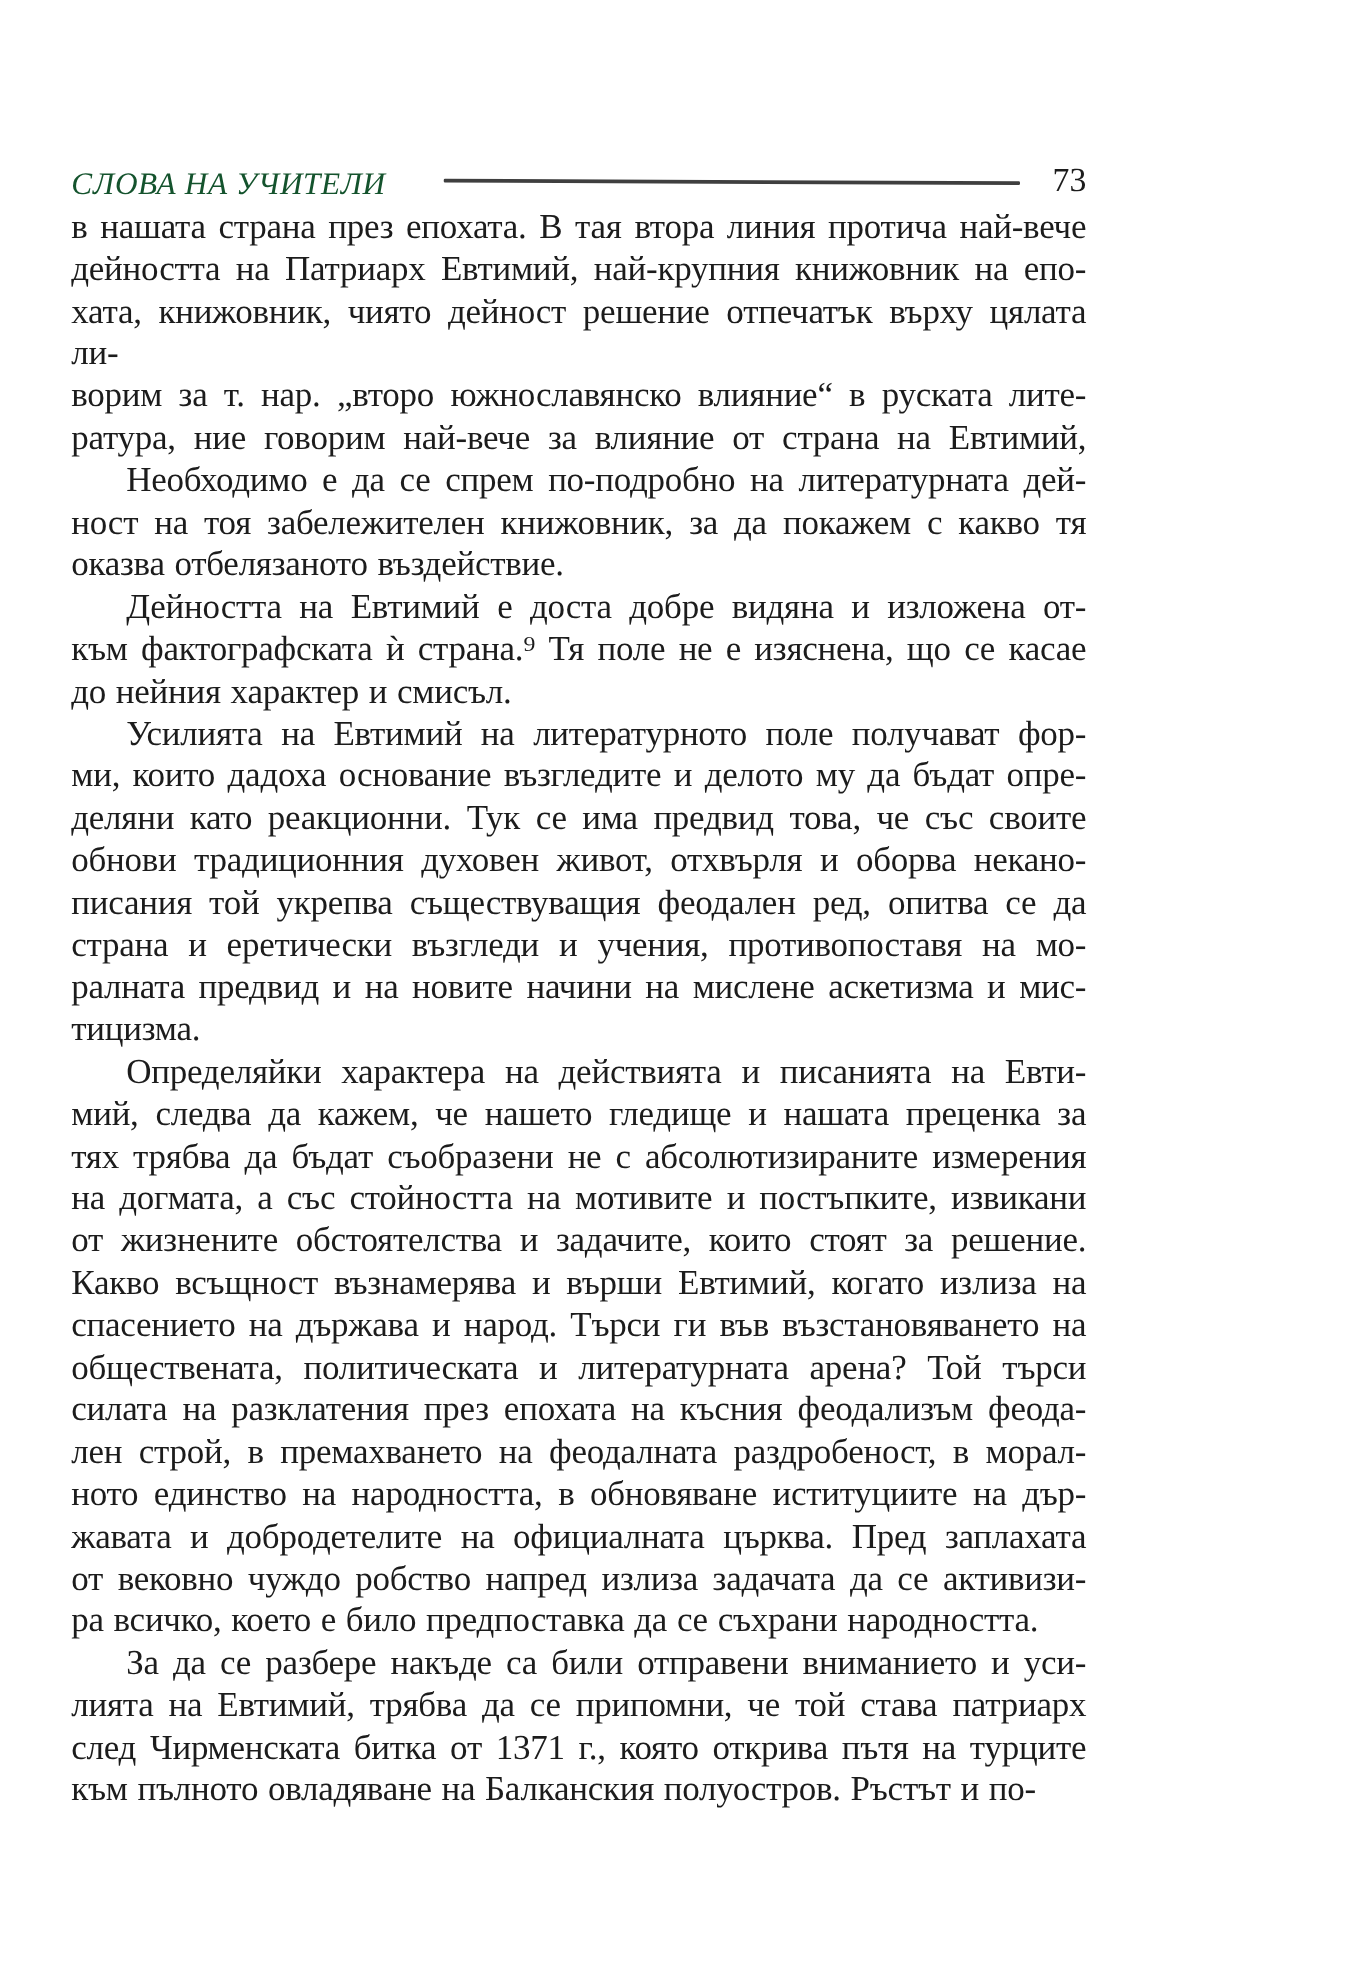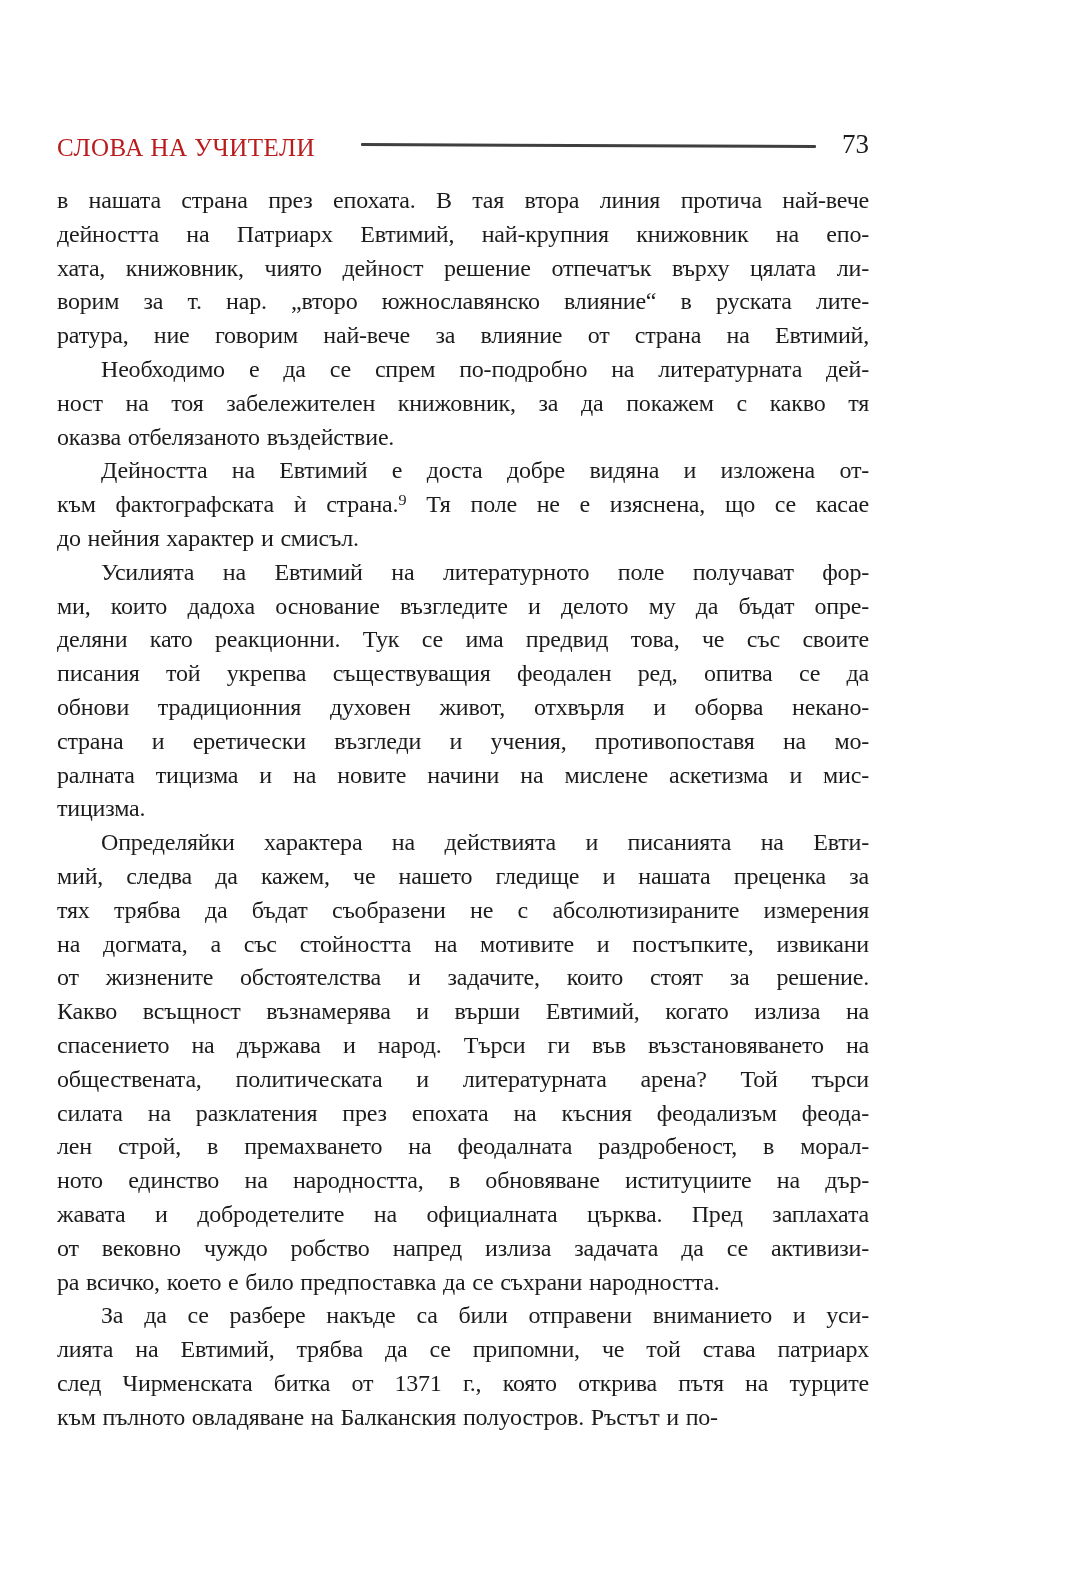--- a/index.html
+++ b/index.html
@@ -17,45 +17,46 @@
     left: 57px;
     top: 122px;
     width: 812px;
   }
   .header {
     display: flex;
     align-items: center;
     height: 32px;
   }
   .running-title {
+    font-style: italic;
     font-size: 25px;
     letter-spacing: 0.5px;
     white-space: nowrap;
-    color: #b91c1c;
+    color: #14532d;
     margin-top: 19px;
   }
   .header-rule {
     flex: 1;
     height: 3px;
     background: #3f3f3f;
     margin-left: 46px;
     margin-right: 26px;
     margin-top: 14px;
     transform: rotate(0.25deg);
     border-radius: 1px;
   }
   .page-number {
     font-size: 27px;
     color: #1c1c1c;
     white-space: nowrap;
     margin-top: 12px;
   }
   .body-text {
-    margin-top: 30px;
-    font-size: 24px;
+    margin-top: 11px;
+    font-size: 28px;
     line-height: 33.8px;
     letter-spacing: -0.2px;
     word-spacing: 1px;
   }
   .line {
     text-align: justify;
     text-align-last: justify;
     text-justify: inter-word;
     white-space: normal;
   }
@@ -87,24 +88,24 @@
         <div class="line">ратура, ние говорим най-вече за влияние от страна на Евтимий,</div>
         <div class="line indent">Необходимо е да се спрем по-подробно на литературната дей-</div>
         <div class="line">ност на тоя забележителен книжовник, за да покажем с какво тя</div>
         <div class="line last">оказва отбелязаното въздействие.</div>
         <div class="line indent">Дейността на Евтимий е доста добре видяна и изложена от-</div>
         <div class="line">към фактографската ѝ страна.⁹ Тя поле не е изяснена, що се касае</div>
         <div class="line last">до нейния характер и смисъл.</div>
         <div class="line indent">Усилията на Евтимий на литературното поле получават фор-</div>
         <div class="line">ми, които дадоха основание възгледите и делото му да бъдат опре-</div>
         <div class="line">деляни като реакционни. Тук се има предвид това, че със своите</div>
+        <div class="line">обнови традиционния духовен живот, отхвърля и оборва некано-</div>
         <div class="line">писания той укрепва съществуващия феодален ред, опитва се да</div>
-        <div class="line">обнови традиционния духовен живот, отхвърля и оборва некано-</div>
         <div class="line">страна и еретически възгледи и учения, противопоставя на мо-</div>
-        <div class="line">ралната тицизма и на новите начини на мислене аскетизма и мис-</div>
+        <div class="line">ралната предвид и на новите начини на мислене аскетизма и мис-</div>
         <div class="line last">тицизма.</div>
         <div class="line indent">Определяйки характера на действията и писанията на Евти-</div>
         <div class="line">мий, следва да кажем, че нашето гледище и нашата преценка за</div>
         <div class="line">тях трябва да бъдат съобразени не с абсолютизираните измерения</div>
         <div class="line">на догмата, а със стойността на мотивите и постъпките, извикани</div>
         <div class="line">от жизнените обстоятелства и задачите, които стоят за решение.</div>
         <div class="line">Какво всъщност възнамерява и върши Евтимий, когато излиза на</div>
         <div class="line">спасението на държава и народ. Търси ги във възстановяването на</div>
         <div class="line">обществената, политическата и литературната арена? Той търси</div>
         <div class="line">силата на разклатения през епохата на късния феодализъм феода-</div>

